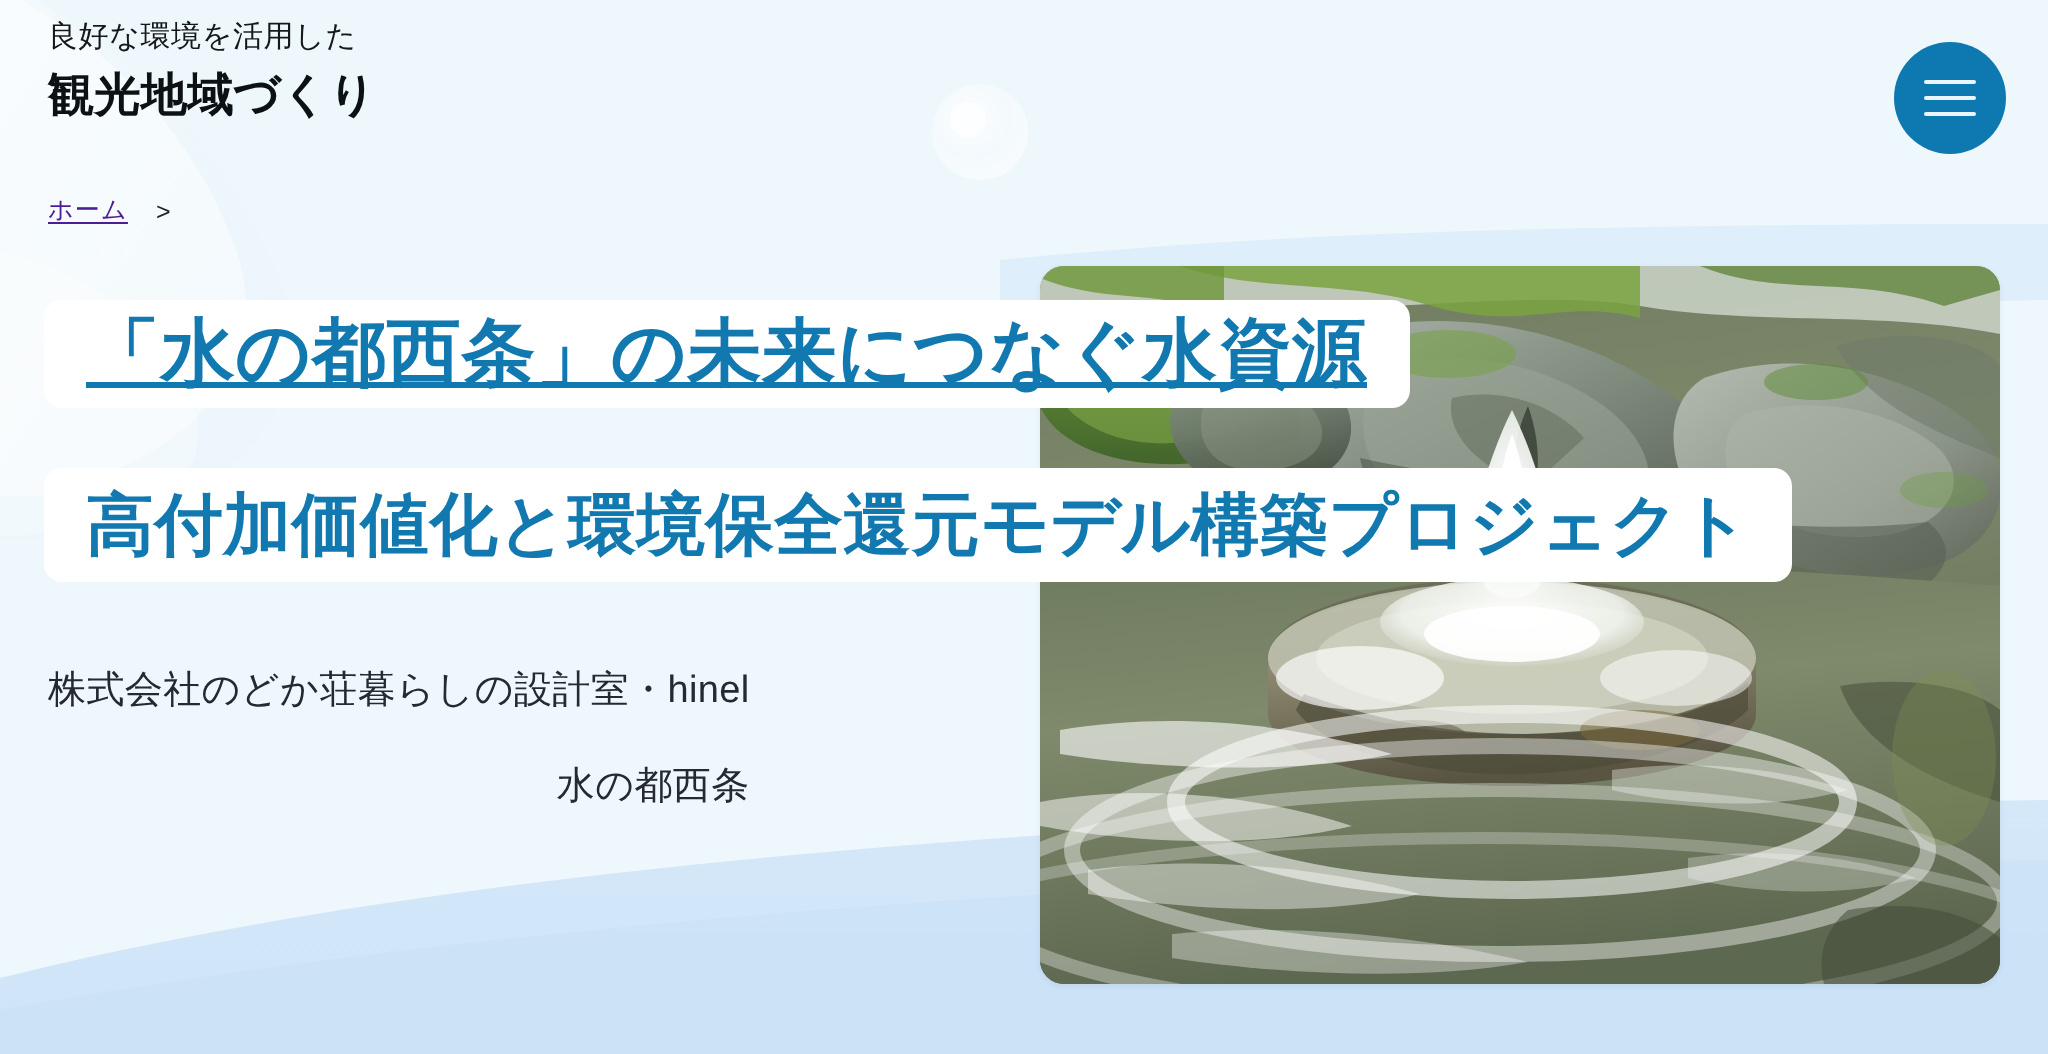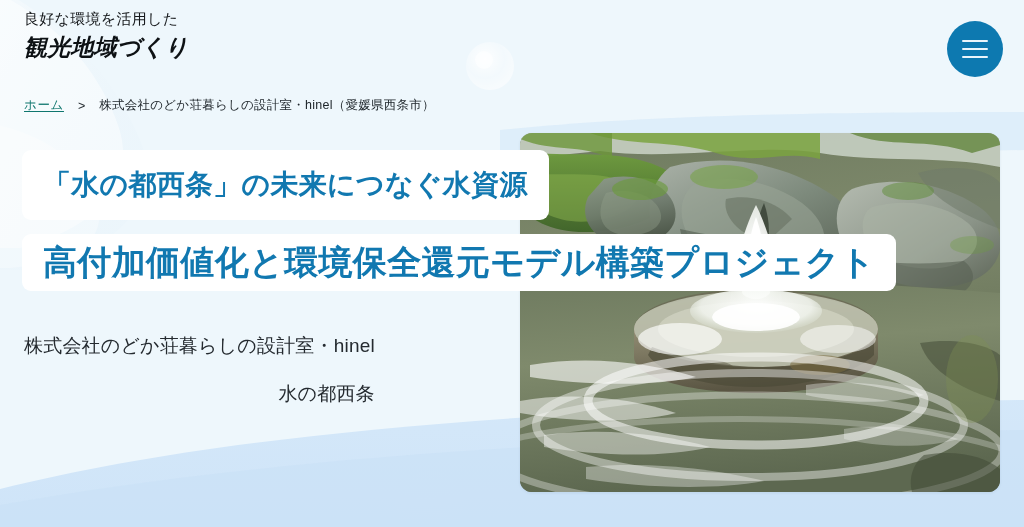--- a/index.html
+++ b/index.html
@@ -21,42 +21,42 @@
     z-index:5;
     padding-left:48px;
   }
   .brand { position:absolute; left:24px; top:8px; }
   .brand-sub {
     font-size:15px; color:#15181b; letter-spacing:.02em; line-height:1.5;
     font-weight:400; white-space:nowrap;
   }
   .brand-main {
     font-size:23px; color:#0d1114; font-weight:700; letter-spacing:.01em;
-    line-height:1.35; white-space:nowrap; margin-top:1px;font-style:italic;
+    line-height:1.35; white-space:nowrap; margin-top:1px;
   }
 
   .menu-button {
     position:absolute; left:947px; top:21px;
     width:56px; height:56px; border-radius:50%;
     background:#0d79b0; border:none; cursor:pointer;
     display:flex; flex-direction:column; align-items:center; justify-content:center;
     gap:6px; padding:0;
   }
   .menu-button .bar {
     display:block; width:26px; height:2px; background:#eaf5fb; border-radius:1px;
   }
 
   
   .breadcrumb {
     position:absolute; left:24px; top:97px; z-index:5;
     display:flex; align-items:center; gap:0;
     font-size:12.5px; color:#1d2429; white-space:nowrap;
   }
   .breadcrumb .crumb-home {
-    color:#0f766e; text-decoration:underline; text-underline-offset:2px;
+    color:#4c1d95; text-decoration:underline; text-underline-offset:2px;
     cursor:pointer; letter-spacing:.05em;
   }
   .breadcrumb .crumb-sep { margin:0 14px; color:#1d2429; }
   .breadcrumb .crumb-current { color:#1d2429; letter-spacing:.02em; }
 
   
   .hero-photo {
     position:absolute; left:520px; top:133px; width:480px; height:359px;
     border-radius:12px; overflow:hidden; z-index:2;
     box-shadow:0 1px 3px rgba(30,60,90,.08);
@@ -69,22 +69,23 @@
     position:absolute;
     background:#ffffff;
     border-radius:9px;
     color:#1178b0;
     font-weight:700;
     letter-spacing:.01em;
     white-space:nowrap;
     display:flex; align-items:center;
   }
   .hero-title-line.line1 {
-    left:22px; top:150px; height:70px; padding:0 21px;
-    font-size:28px;
+    left:22px; top:150px; height:54px; padding:0 21px;
+    font-size:37px;
+    text-decoration:underline;
   }
   .hero-title-line.line2 {
     left:22px; top:234px; height:57px; padding:16px 21px;
     font-size:34px;
   }
 
   
   .hero-meta { position:absolute; left:24px; top:336px; z-index:4;text-align:right; }
   .hero-meta-line {
     font-size:19px; color:#242a2f; line-height:1; margin-bottom:0;
@@ -144,21 +145,20 @@
   <button class="menu-button" aria-label="メニュー">
     <span class="bar"></span>
     <span class="bar"></span>
     <span class="bar"></span>
   </button>
 </header>
 
 <nav class="breadcrumb">
   <a class="crumb-home" href="#">ホーム</a>
   <span class="crumb-sep">&gt;</span>
-  <span class="crumb-current">株式会社のどか荘暮らしの設計室・hinel（愛媛県西条市）</span>
 </nav>
 
 <figure class="hero-photo">
   <svg viewBox="0 0 480 359" preserveAspectRatio="xMidYMid slice" xmlns="http://www.w3.org/2000/svg">
     <defs>
       <linearGradient id="rockTop" x1="0" y1="0" x2="0.3" y2="1">
         <stop offset="0%" stop-color="#8e9a8c"></stop>
         <stop offset="55%" stop-color="#6f7b6d"></stop>
         <stop offset="100%" stop-color="#4d5749"></stop>
       </linearGradient>

